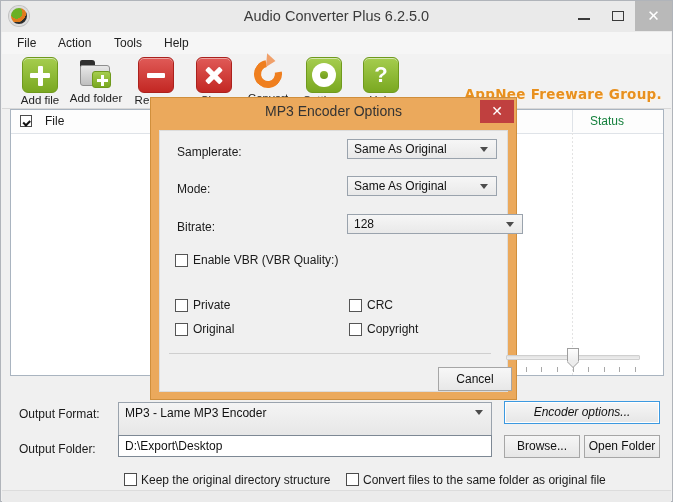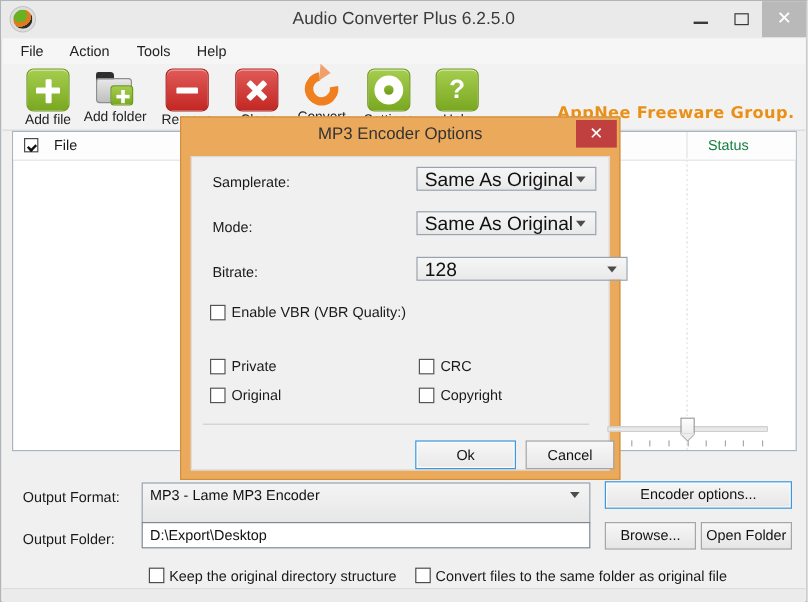--- a/index.html
+++ b/index.html
@@ -92,39 +92,39 @@
   .combo{position:absolute;background:linear-gradient(#f4f4f4,#e7e7e7);border:1px solid #9aa3ad;
     box-sizing:border-box;font-size:12px;color:#111;}
   .combo .cval{position:absolute;left:6px;top:3px;}
   .combo .carrow{position:absolute;right:8px;top:7px;width:0;height:0;
     border-left:4.5px solid transparent;border-right:4.5px solid transparent;border-top:5px solid #4c4c4c;}
   .txtbox{position:absolute;background:#fff;border:1px solid #7d8894;box-sizing:border-box;
     font-size:12px;color:#111;}
   .txtbox span{position:absolute;left:6px;top:3px;}
   .btn{position:absolute;background:linear-gradient(#f6f6f6,#e6e6e6);border:1px solid #a6a6a6;
     box-sizing:border-box;font-size:12px;color:#111;text-align:center;}
-  .btn.focus{border:1px solid #3c99e0;box-shadow:inset 0 0 0 1px #fff;}
+  .btn.focus{border:1px solid #3c99e0;box-shadow:inset 0 0 0 1px #fff;font-style:italic;}
   .bcb{position:absolute;font-size:12px;color:#1a1a1a;}
   .cbox{position:absolute;width:13px;height:13px;background:#fff;border:1px solid #4b4b4b;
     box-sizing:border-box;}
   .bottombar{position:absolute;left:1px;top:489px;width:669px;height:11px;background:#ebebeb;
     border-top:1px solid #dcdcdc;}
 
   
   .dlg{position:absolute;left:149px;top:96px;width:367px;height:303px;
     background:#eba95c;border:1px solid #d08f3c;box-sizing:border-box;}
   .dlg-title{position:absolute;left:0;top:0;width:365px;height:27px;line-height:27px;
     text-align:center;font-size:14px;color:#333;}
   .dlg-close{position:absolute;right:2px;top:2px;width:34px;height:23px;background:#c0403f;
     color:#fff;font-size:14px;line-height:23px;text-align:center;}
   .dlg-body{position:absolute;left:8px;top:32px;width:349px;height:262px;background:#f0f0f0;
     border:1px solid #dcdcdc;box-sizing:border-box;}
   .dlg-lbl{position:absolute;font-size:12px;color:#1a1a1a;}
   .dcombo{position:absolute;height:20px;background:linear-gradient(#f6f6f6,#e9e9e9);
-    border:1px solid #9aa3ad;box-sizing:border-box;font-size:16px;color:#111;}
+    border:1px solid #9aa3ad;box-sizing:border-box;font-size:12px;color:#111;}
   .dcombo .cval{position:absolute;left:6px;top:2px;}
   .dcombo .carrow{position:absolute;right:8px;top:7px;width:0;height:0;
     border-left:4.5px solid transparent;border-right:4.5px solid transparent;border-top:5px solid #4c4c4c;}
   .dcb{position:absolute;font-size:12px;color:#1a1a1a;}
   .dcb .cbx{position:absolute;left:0;top:1px;width:13px;height:13px;background:#fff;
     border:1px solid #555;box-sizing:border-box;}
   .dcb .ctx{position:absolute;left:18px;top:0;white-space:nowrap;}
   .slider{position:absolute;left:355px;top:250px;width:134px;height:22px;}
   .slider .track{position:absolute;left:0;top:7px;width:134px;height:5px;
     background:linear-gradient(#e2e2e2,#eeeeee);border:1px solid #cfcfcf;box-sizing:border-box;border-radius:1px;}
@@ -317,17 +317,16 @@
       <span class="cbx"></span>
       <span class="ctx">Original</span>
     </div>
     <div class="dcb" style="left:198px;top:224px">
       <span class="cbx"></span>
       <span class="ctx">Copyright</span>
     </div>
 
     <div class="dlg-sep" style="left:18px;top:255px;width:322px;"></div>
 
-    <div class="dbtn focus" style="left:195px;top:269px;width:84px">Ok</div>
     <div class="dbtn" style="left:287px;top:269px;width:74px">Cancel</div>
   </div>
 
 </div>
 
 </body></html>

